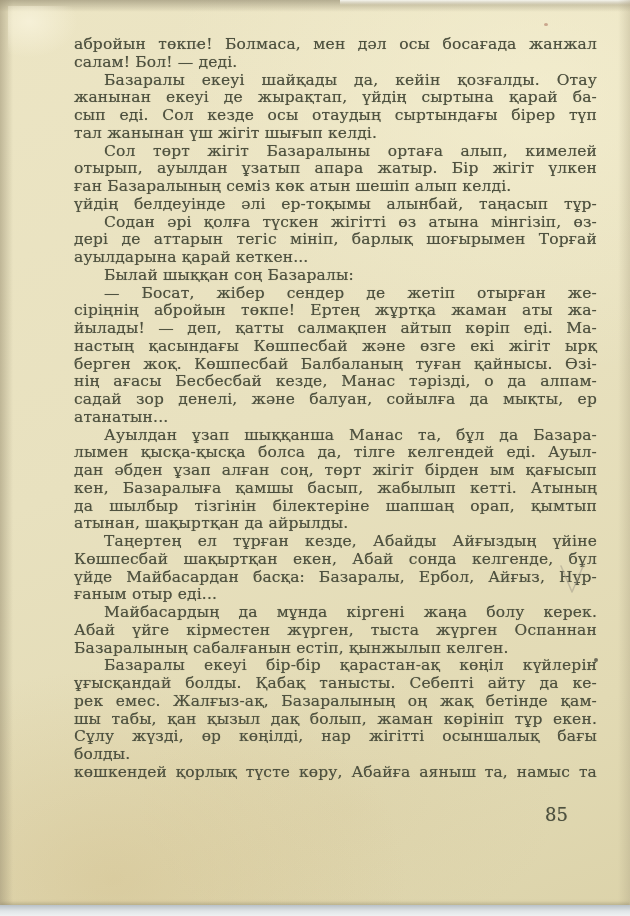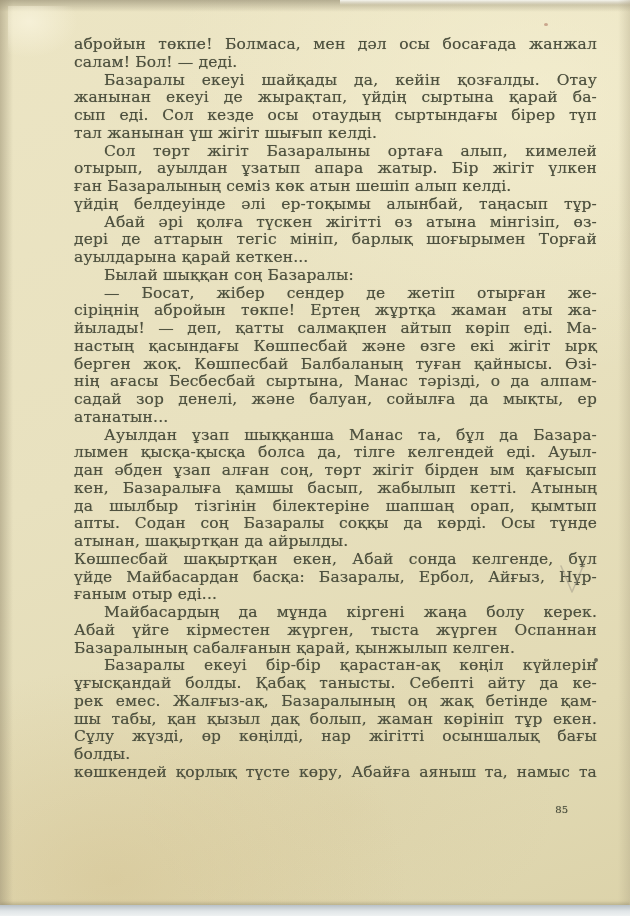--- a/index.html
+++ b/index.html
@@ -67,21 +67,21 @@
     text-align: justify;
     text-align-last: justify;
     white-space: nowrap;
   }
   .line.end { text-align-last: left; white-space: normal; }
   .line.first { padding-left: 30px; }
   .page-number {
     position: absolute;
     top: 804px;
     right: 62px;
-    font-size: 10px;
+    font-size: 18px;
     color: #4e513f;
     text-shadow: 0 0 0.7px rgba(78,81,63,0.6);
   }
   
   .pencil-mark {
     position: absolute;
     left: 558px;
     top: 560px;
     width: 34px;
     height: 42px;
@@ -119,55 +119,55 @@
         <div class="line">сып еді. Сол кезде осы отаудың сыртындағы бірер түп</div>
         <div class="line end">тал жанынан үш жігіт шығып келді.</div>
       </div>
       <div class="paragraph">
         <div class="line first">Сол төрт жігіт Базаралыны ортаға алып, кимелей</div>
         <div class="line">отырып, ауылдан ұзатып апара жатыр. Бір жігіт үлкен</div>
         <div class="line end">ған Базаралының семіз көк атын шешіп алып келді.</div>
         <div class="line">үйдің белдеуінде әлі ер-тоқымы алынбай, таңасып тұр-</div>
       </div>
       <div class="paragraph">
-        <div class="line first">Абай әрі қолға түскен жігітті өз атына мінгізіп, өз-</div>
+        <div class="line first">Содан әрі қолға түскен жігітті өз атына мінгізіп, өз-</div>
         <div class="line">дері де аттарын тегіс мініп, барлық шоғырымен Торғай</div>
         <div class="line end">ауылдарына қарай кеткен...</div>
       </div>
       <div class="paragraph">
         <div class="line first end">Былай шыққан соң Базаралы:</div>
       </div>
       <div class="paragraph">
         <div class="line first">— Босат, жібер сендер де жетіп отырған же-</div>
         <div class="line">сіріңнің абройын төкпе! Ертең жұртқа жаман аты жа-</div>
         <div class="line">йылады! — деп, қатты салмақпен айтып көріп еді. Ма-</div>
         <div class="line">настың қасындағы Көшпесбай және өзге екі жігіт ырқ</div>
         <div class="line">берген жоқ. Көшпесбай Балбаланың туған қайнысы. Өзі-</div>
-        <div class="line">нің ағасы Бесбесбай сыртына, Манас тәрізді, о да алпам-</div>
+        <div class="line">нің ағасы Бесбесбай кезде, Манас тәрізді, о да алпам-</div>
         <div class="line">садай зор денелі, және балуан, сойылға да мықты, ер</div>
         <div class="line end">атанатын...</div>
       </div>
       <div class="paragraph">
         <div class="line first">Ауылдан ұзап шыққанша Манас та, бұл да Базара-</div>
         <div class="line">лымен қысқа-қысқа болса да, тілге келгендей еді. Ауыл-</div>
         <div class="line">дан әбден ұзап алған соң, төрт жігіт бірден ым қағысып</div>
         <div class="line">кен, Базаралыға қамшы басып, жабылып кетті. Атының</div>
         <div class="line">да шылбыр тізгінін білектеріне шапшаң орап, қымтып</div>
-        <div class="line">апты. Содан соң Базаралы соққы да көрді. Осы түнде</div>
         <div class="line end">атынан, шақыртқан да айрылды.</div>
       </div>
       <div class="paragraph">
+        <div class="line first">Таңертең ел тұрған кезде, Абайды Айғыздың үйіне</div>
         <div class="line">Көшпесбай шақыртқан екен, Абай сонда келгенде, бұл</div>
         <div class="line">үйде Майбасардан басқа: Базаралы, Ербол, Айғыз, Нұр-</div>
         <div class="line end">ғаным отыр еді...</div>
       </div>
       <div class="paragraph">
         <div class="line first">Майбасардың да мұнда кіргені жаңа болу керек.</div>
         <div class="line">Абай үйге кірместен жүрген, тыста жүрген Оспаннан</div>
-        <div class="line end">Базаралының сабалғанын қарай, қынжылып келген.</div>
+        <div class="line end">Базаралының сабалғанын естіп, қынжылып келген.</div>
       </div>
       <div class="paragraph">
         <div class="line first">Базаралы екеуі бір-бір қарастан-ақ көңіл күйлерін</div>
         <div class="line">ұғысқандай болды. Қабақ танысты. Себепті айту да ке-</div>
         <div class="line">рек емес. Жалғыз-ақ, Базаралының оң жақ бетінде қам-</div>
         <div class="line">шы табы, қан қызыл дақ болып, жаман көрініп тұр екен.</div>
         <div class="line">Сұлу жүзді, өр көңілді, нар жігітті осыншалық бағы</div>
         <div class="line end">болды.</div>
         <div class="line">көшкендей қорлық түсте көру, Абайға аяныш та, намыс та</div>
       </div>

